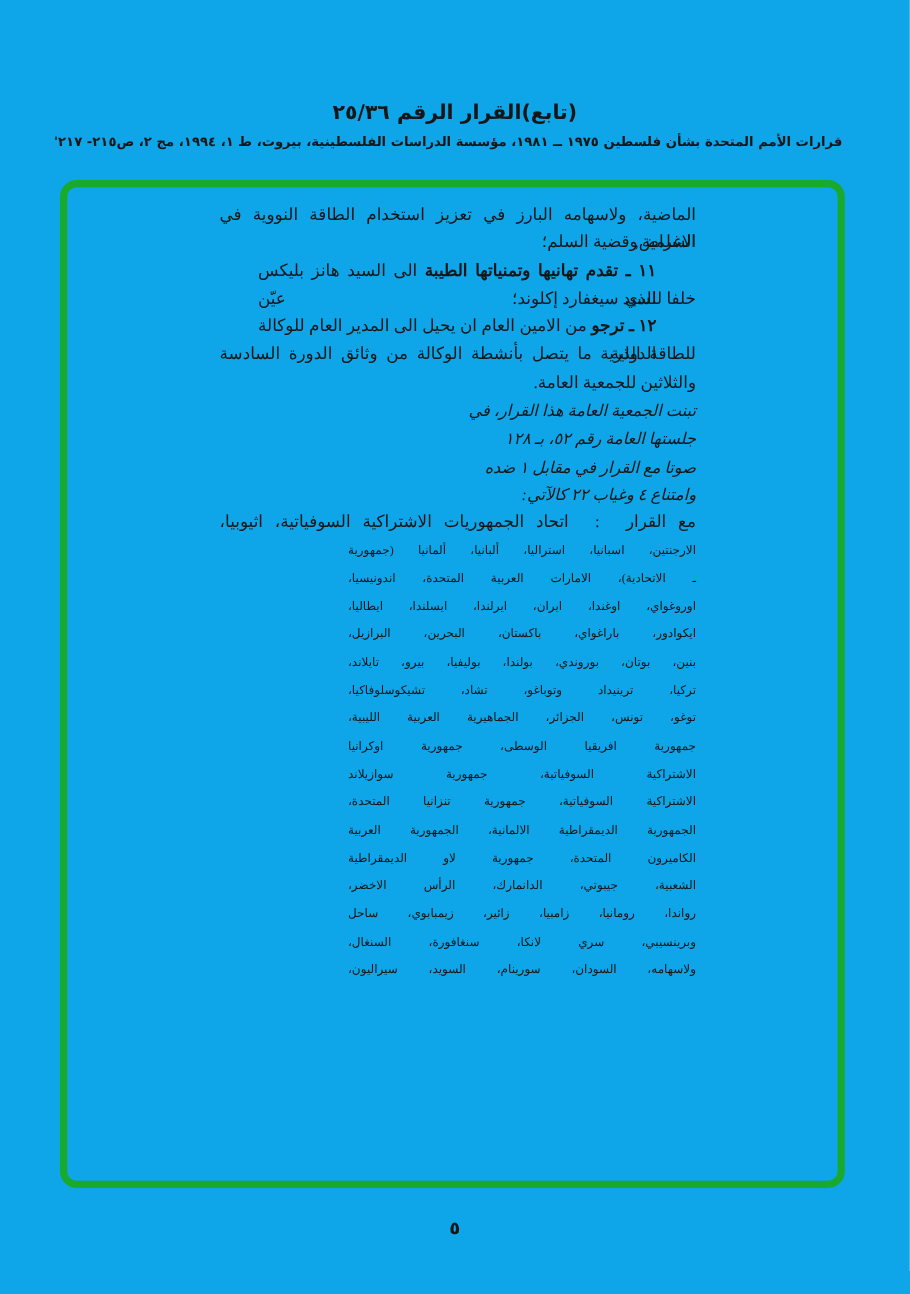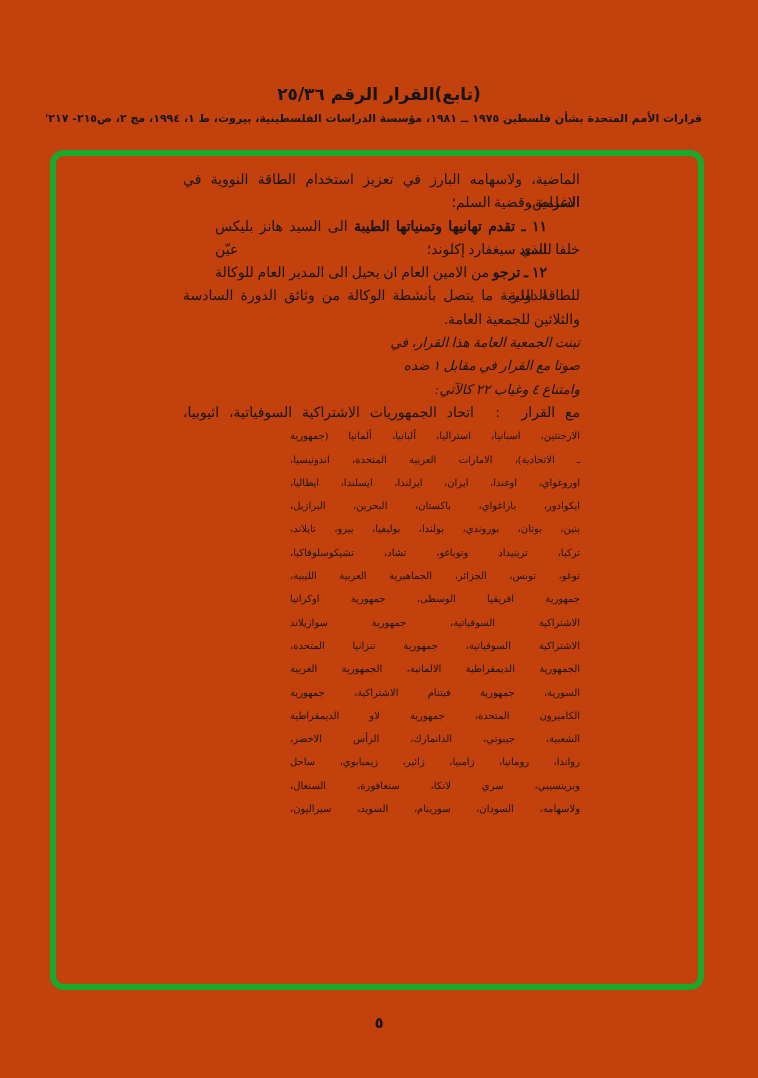--- a/index.html
+++ b/index.html
@@ -1,19 +1,19 @@
 <!DOCTYPE html>
 <html lang="ar"><head>
 <meta charset="utf-8">
 <style>
   html,body { margin:0; padding:0; }
   .page {
     position:relative;
     width:758px; height:1078px;
-    background:#c2410c;
+    background:#0ea5e9;
     font-family:"DejaVu Sans", sans-serif;
     color:#161616;
     overflow:hidden;
   }
   .hdr-title {
     position:absolute; top:84px; left:0; right:0;
     text-align:center; direction:rtl;
     font-size:17px; font-weight:bold;
     letter-spacing:0.5px;
   }
@@ -71,36 +71,36 @@
     <div class="ln end">السلمية وقضية السلم؛</div>
 
     <div class="ln indent"><span class="b">١١ ـ تقدم تهانيها وتمنياتها الطيبة</span> <span>الى السيد هانز بليكس الذي عيّن</span></div>
     <div class="ln end">خلفا للسيد سيغفارد إكلوند؛</div>
 
     <div class="ln indent"><span class="b">١٢ ـ ترجو</span> <span>من الامين العام ان يحيل الى المدير العام للوكالة الدولية</span></div>
     <div class="ln">للطاقة الذرية ما يتصل بأنشطة الوكالة من وثائق الدورة السادسة</div>
     <div class="ln end">والثلاثين للجمعية العامة.</div>
 
     <div class="ln end narrow cite">تبنت الجمعية العامة هذا القرار، في</div>
+    <div class="ln end narrow cite">جلستها العامة رقم ٥٢، بـ ١٢٨</div>
     <div class="ln end narrow cite">صوتا مع القرار في مقابل ١ ضده</div>
     <div class="ln end narrow cite">وامتناع ٤ وغياب ٢٢ كالآتي:</div>
 
     <div class="ln"><span>مع القرار</span><span class="gap"></span> <span>:</span><span class="gap"></span> <span>اتحاد الجمهوريات الاشتراكية السوفياتية، اثيوبيا،</span></div>
     <div class="ln narrow">الارجنتين، اسبانيا، استراليا، ألبانيا، ألمانيا (جمهورية</div>
     <div class="ln narrow">ـ الاتحادية)، الامارات العربية المتحدة، اندونيسيا،</div>
     <div class="ln narrow">اوروغواي، اوغندا، ايران، ايرلندا، ايسلندا، ايطاليا،</div>
     <div class="ln narrow">ايكوادور، باراغواي، باكستان، البحرين، البرازيل،</div>
     <div class="ln narrow">بنين، بوتان، بوروندي، بولندا، بوليفيا، بيرو، تايلاند،</div>
     <div class="ln narrow">تركيا، ترينيداد وتوباغو، تشاد، تشيكوسلوفاكيا،</div>
     <div class="ln narrow">توغو، تونس، الجزائر، الجماهيرية العربية الليبية،</div>
     <div class="ln narrow">جمهورية افريقيا الوسطى، جمهورية اوكرانيا</div>
     <div class="ln narrow">الاشتراكية السوفياتية، جمهورية سوازيلاند</div>
     <div class="ln narrow">الاشتراكية السوفياتية، جمهورية تنزانيا المتحدة،</div>
     <div class="ln narrow">الجمهورية الديمقراطية الالمانية، الجمهورية العربية</div>
-    <div class="ln narrow">السورية، جمهورية فيتنام الاشتراكية، جمهورية</div>
     <div class="ln narrow">الكاميرون المتحدة، جمهورية لاو الديمقراطية</div>
     <div class="ln narrow">الشعبية، جيبوتي، الدانمارك، الرأس الاخضر،</div>
     <div class="ln narrow">رواندا، رومانيا، زامبيا، زائير، زيمبابوي، ساحل</div>
     <div class="ln narrow">وبرينسيبي، سري لانكا، سنغافورة، السنغال،</div>
     <div class="ln narrow">ولاسهامه، السودان، سورينام، السويد، سيراليون،</div>
   </div>
 
   <div class="pageno">٥</div>
 
 </div>

